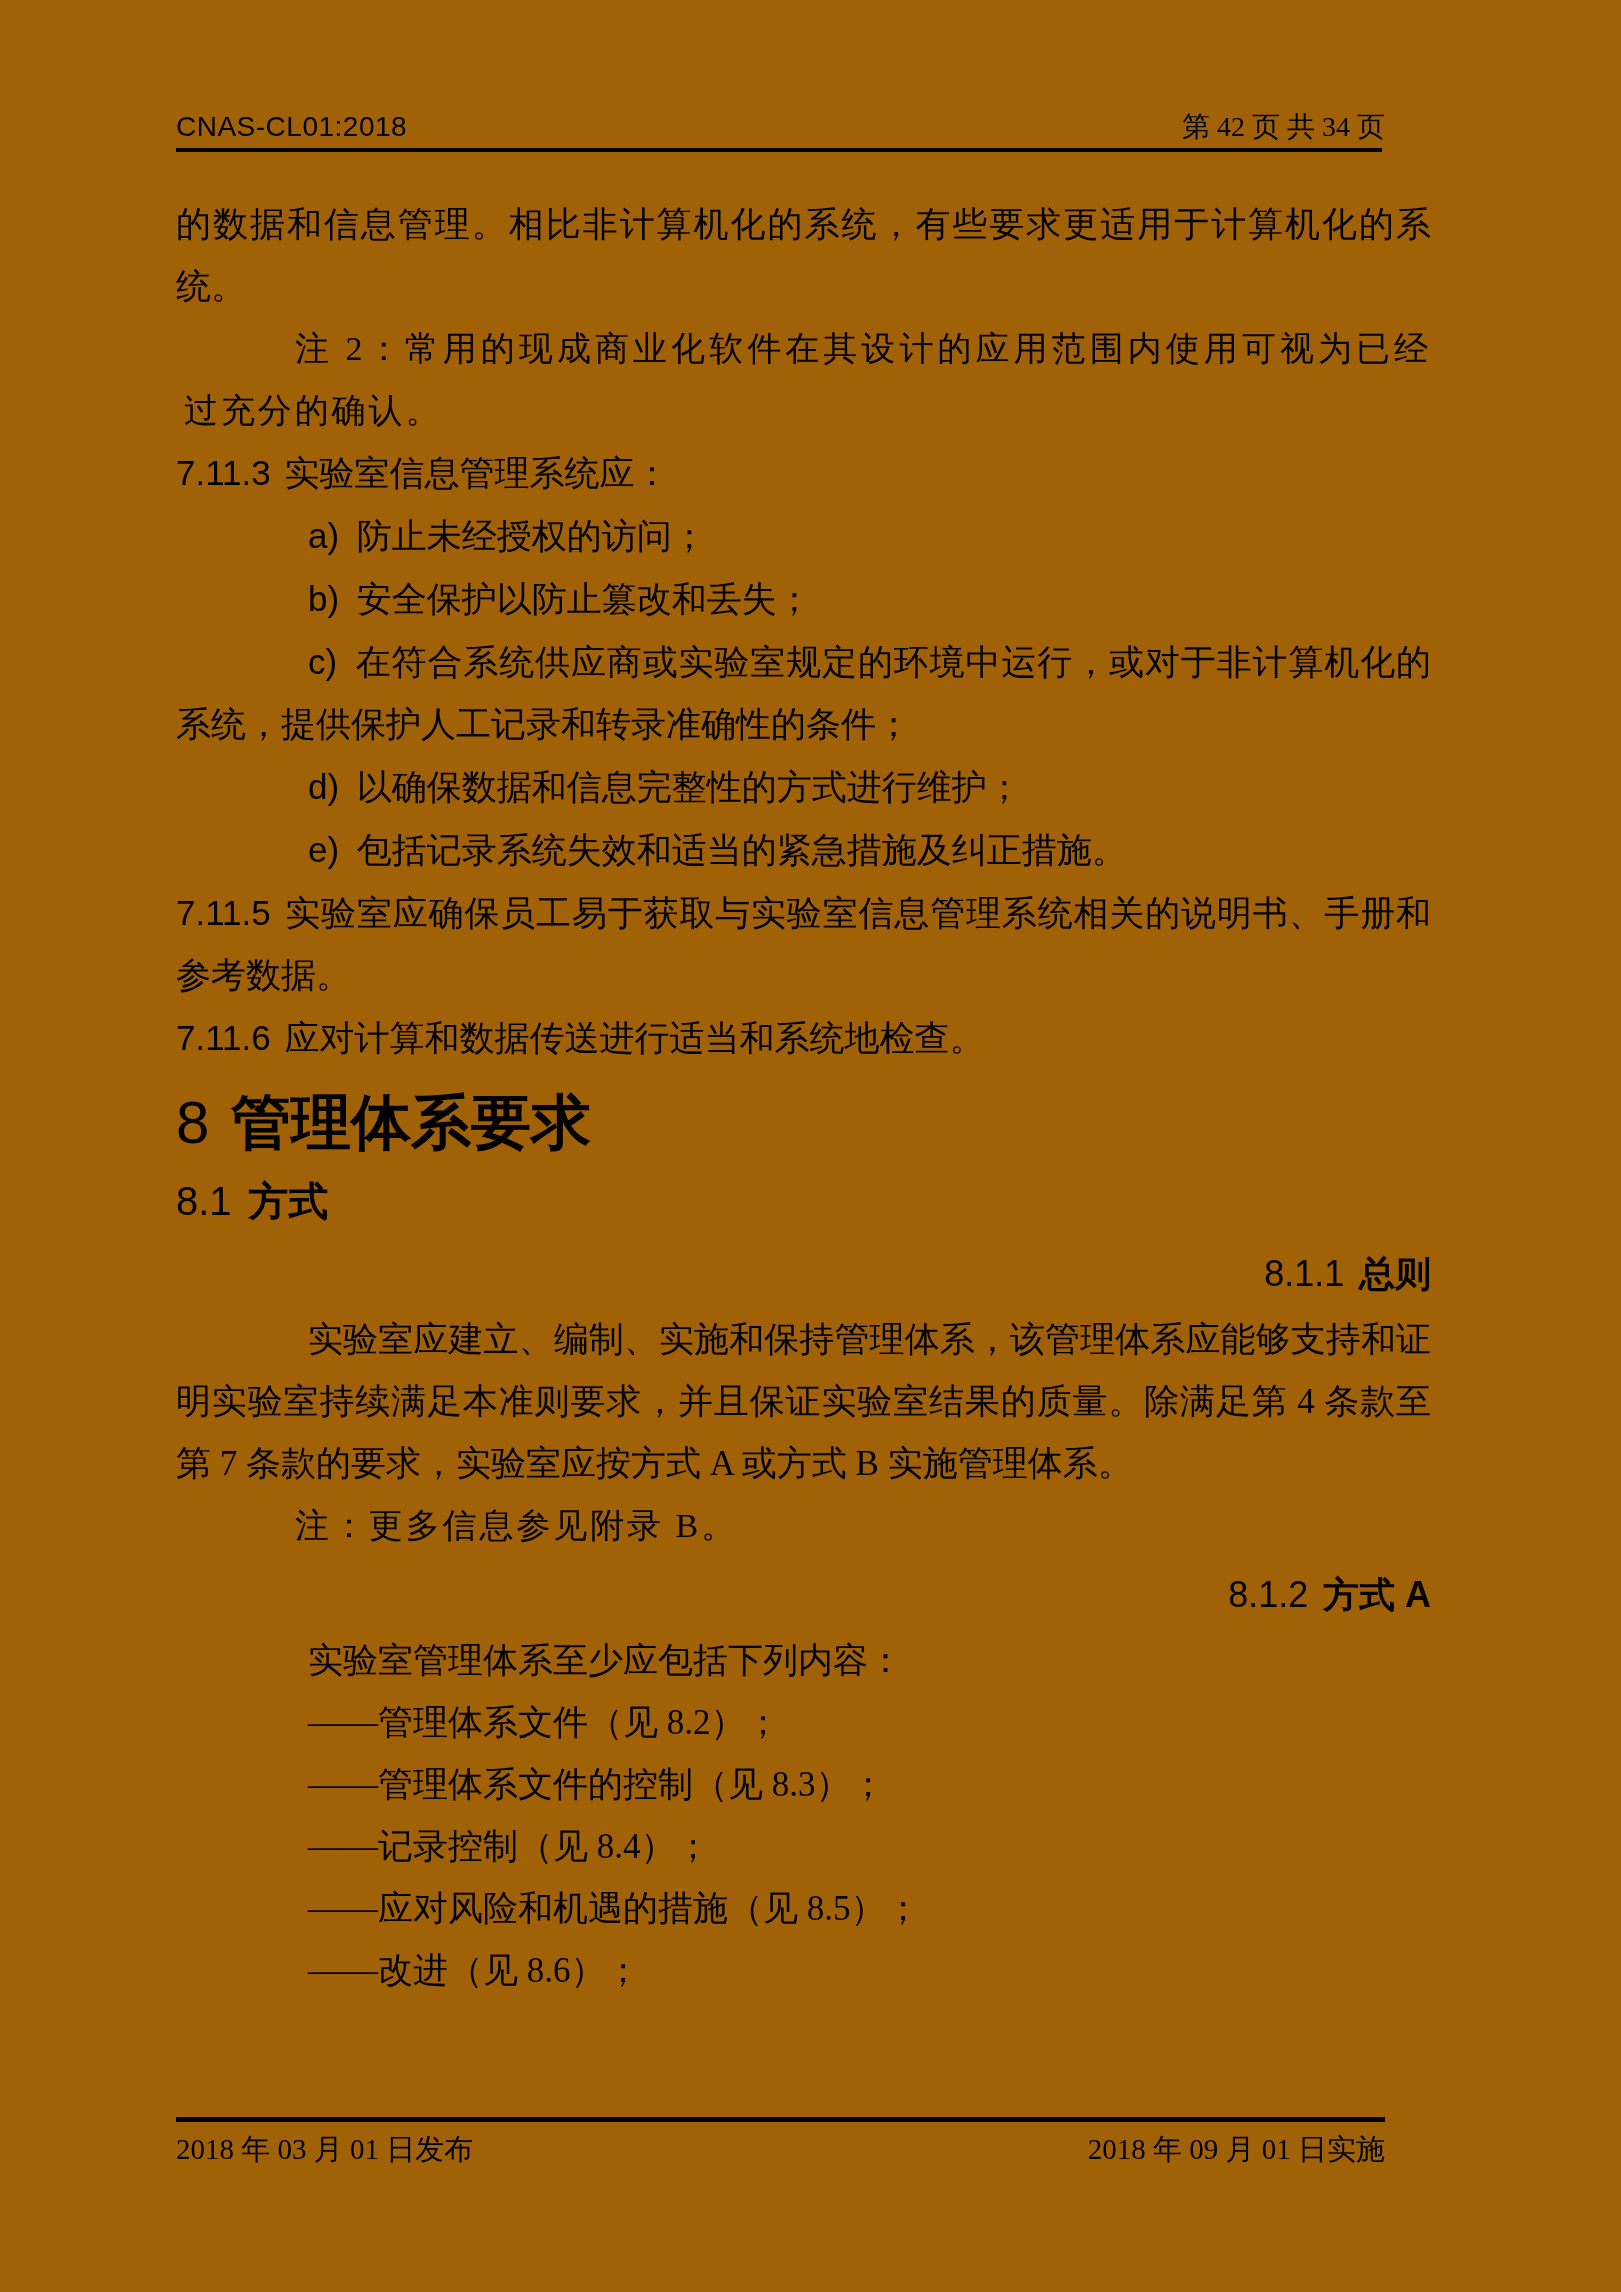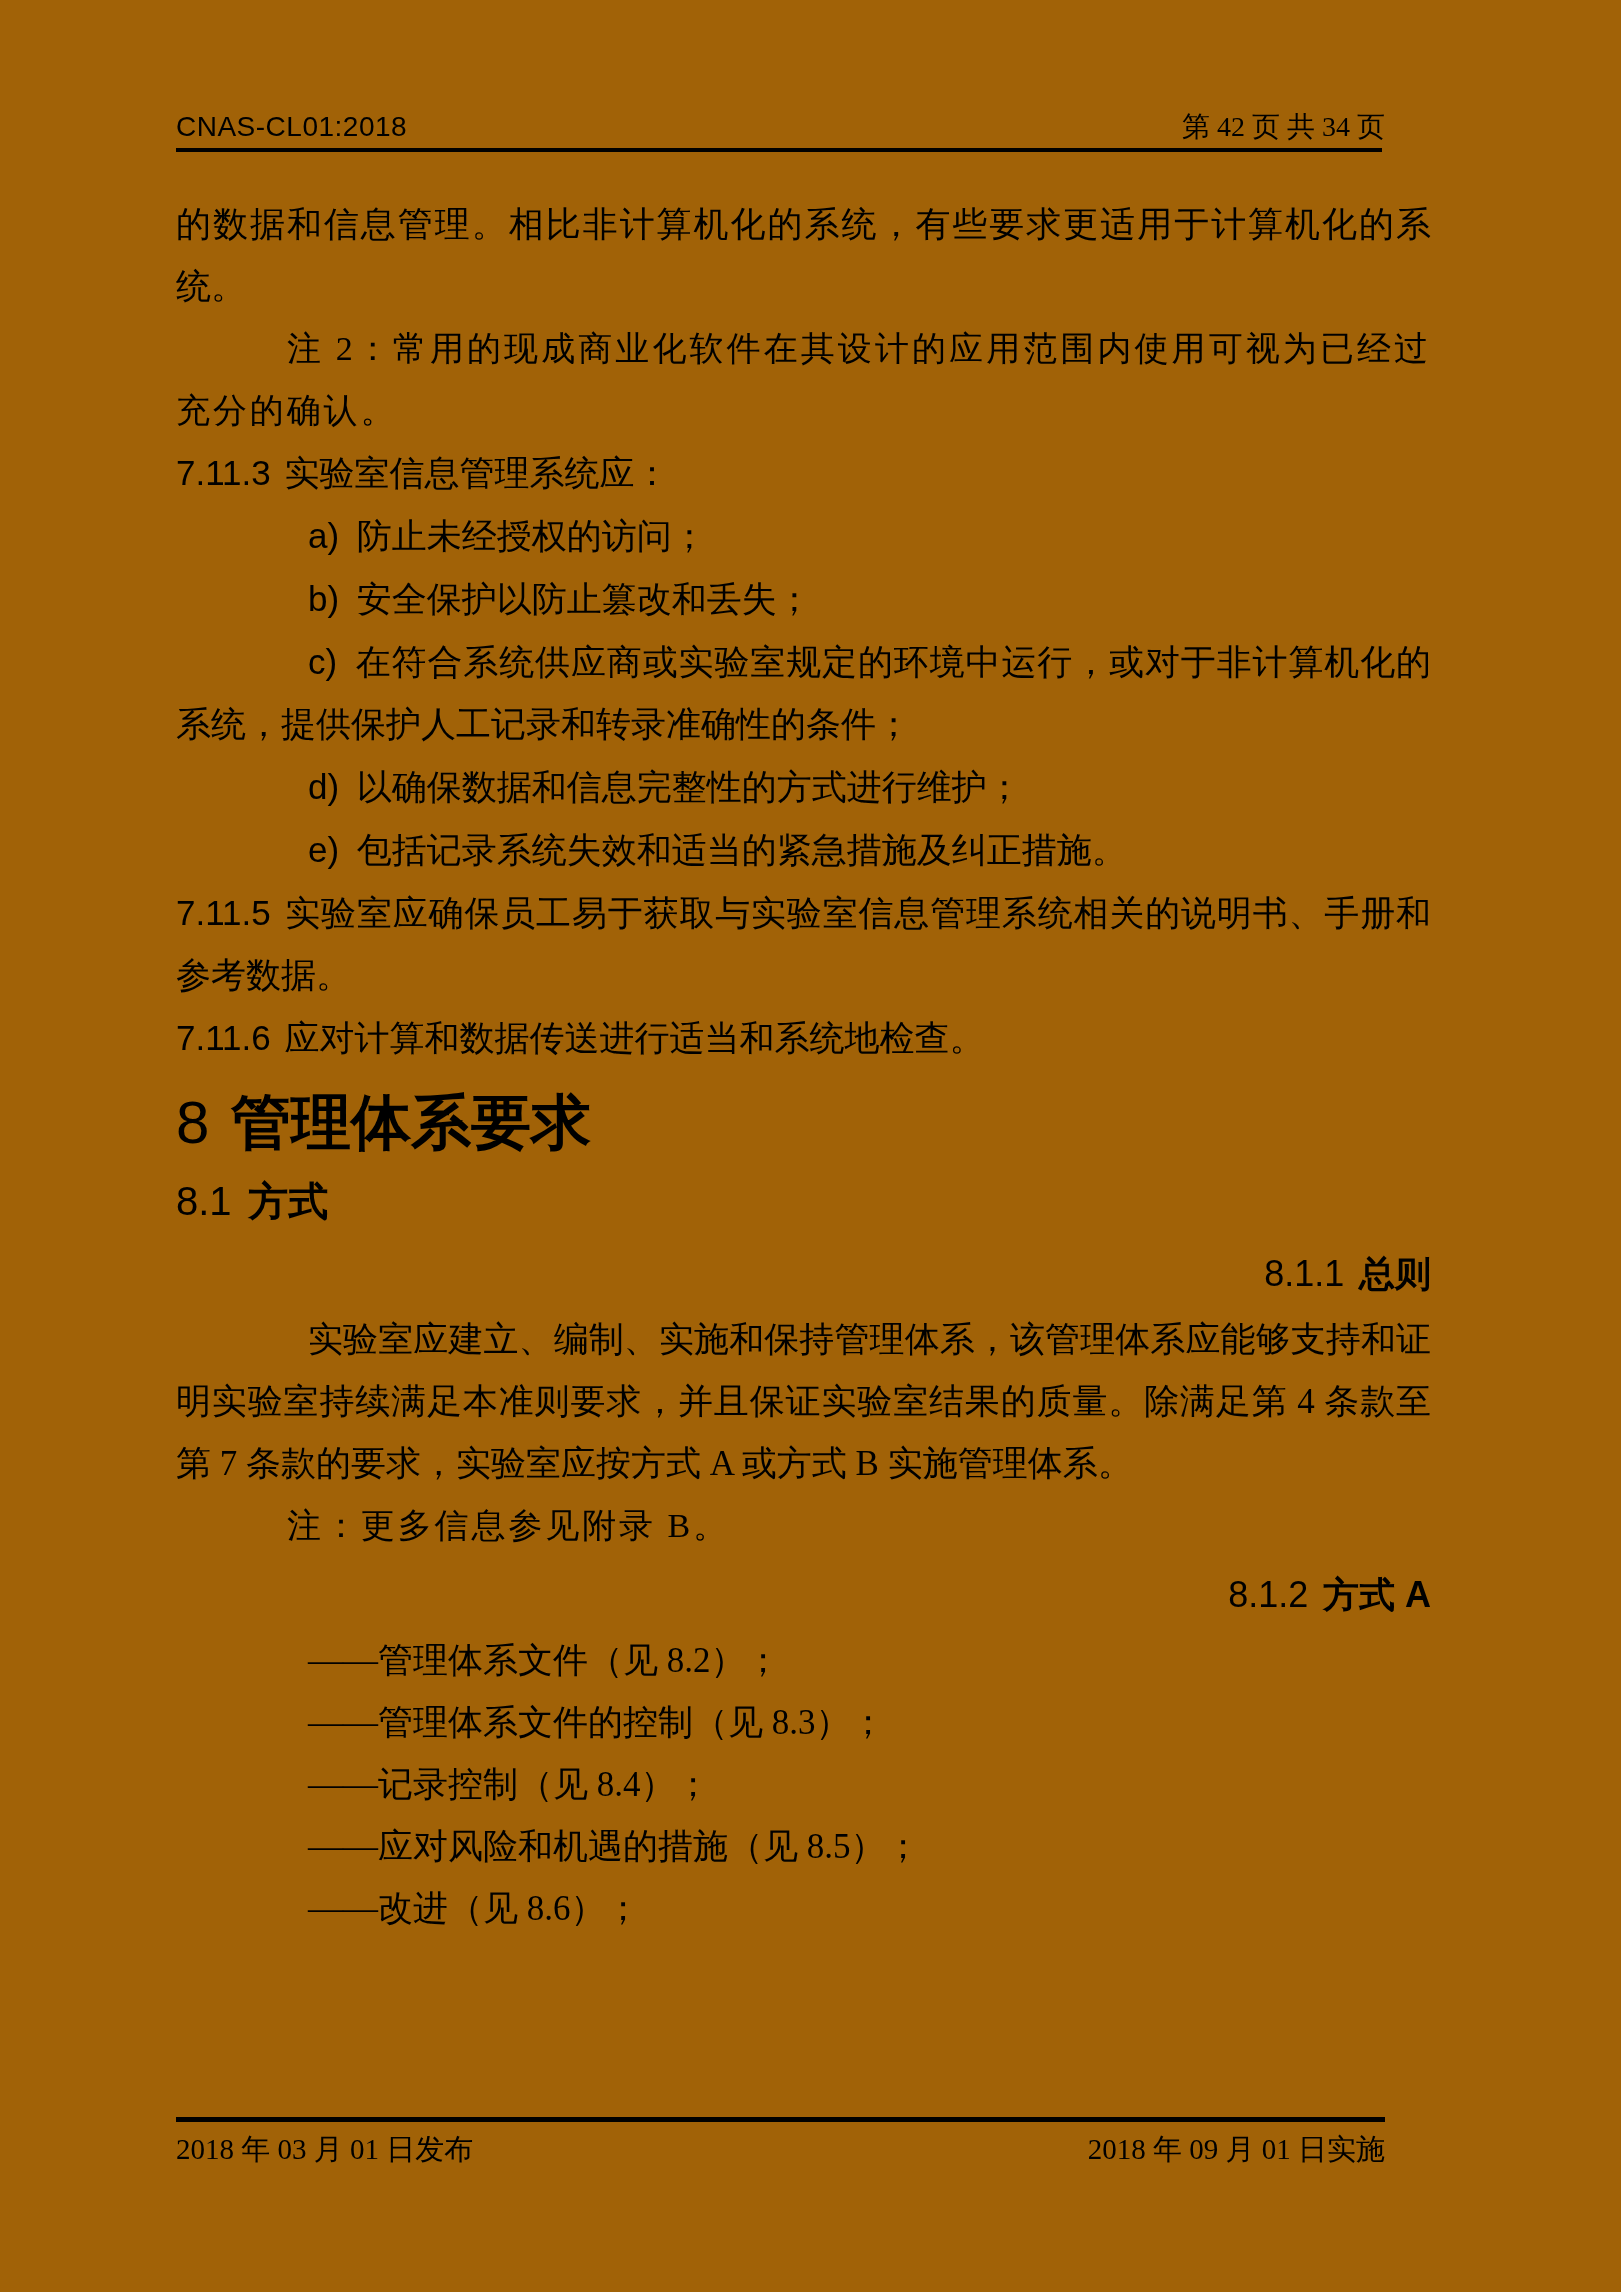--- a/index.html
+++ b/index.html
@@ -40,21 +40,21 @@
     font-size: 35px; line-height: 62px;
     text-align: justify;
   }
   .blk { margin: 0; padding: 0; }
 
   p.blk { font-size: 35px; line-height: 62px; font-weight: normal; }
   p.body.indent { text-indent: 132px; }
   p.list  { text-indent: 132px; }
   p.dash  { text-indent: 132px; }
   p.note  { letter-spacing: 2.9px; font-size: 34px; }
-  p.note.indent { text-indent: 111px; }
+  p.note.indent { text-indent: 111px; margin-left: 8px; }
 
   .num {
     font-family: "Liberation Sans", "DejaVu Sans", sans-serif;
     font-weight: 400;
     margin-right: 13.7px;
   }
   p.list .num { margin-right: 17.6px; }
 
   h1.blk, h2.blk, h3.blk {
     font-family: "Liberation Sans", "DejaVu Sans", sans-serif;
@@ -102,20 +102,21 @@
       <p class="blk list"><span class="num">d)</span><span class="txt">以确保数据和信息完整性的方式进行维护；</span></p>
       <p class="blk list"><span class="num">e)</span><span class="txt">包括记录系统失效和适当的紧急措施及纠正措施。</span></p>
       <p class="blk clause"><span class="num">7.11.5</span><span class="txt">实验室应确保员工易于获取与实验室信息管理系统相关的说明书、手册和参考数据。</span></p>
       <p class="blk clause"><span class="num">7.11.6</span><span class="txt">应对计算和数据传送进行适当和系统地检查。</span></p>
       <h1 class="blk h1"><span class="num">8</span><span class="txt">管理体系要求</span></h1>
       <h2 class="blk h2"><span class="num">8.1</span><span class="txt">方式</span></h2>
       <h3 class="blk h3"><span class="num">8.1.1</span><span class="txt">总则</span></h3>
       <p class="blk body indent"><span class="txt">实验室应建立、编制、实施和保持管理体系，该管理体系应能够支持和证明实验室持续满足本准则要求，并且保证实验室结果的质量。除满足第 4 条款至第 7 条款的要求，实验室应按方式 A 或方式 B 实施管理体系。</span></p>
       <p class="blk note indent"><span class="txt">注：更多信息参见附录 B。</span></p>
       <h3 class="blk h3"><span class="num">8.1.2</span><span class="txt">方式 A</span></h3>
+      <p class="blk body indent"><span class="txt">实验室管理体系至少应包括下列内容：</span></p>
       <p class="blk dash"><span class="txt">——管理体系文件（见 8.2）；</span></p>
       <p class="blk dash"><span class="txt">——管理体系文件的控制（见 8.3）；</span></p>
       <p class="blk dash"><span class="txt">——记录控制（见 8.4）；</span></p>
       <p class="blk dash"><span class="txt">——应对风险和机遇的措施（见 8.5）；</span></p>
       <p class="blk dash"><span class="txt">——改进（见 8.6）；</span></p>
     </div>
 
   <div class="ftr-rule"></div>
   <div class="ftr">
     <span>2018 年 03 月 01 日发布</span>

